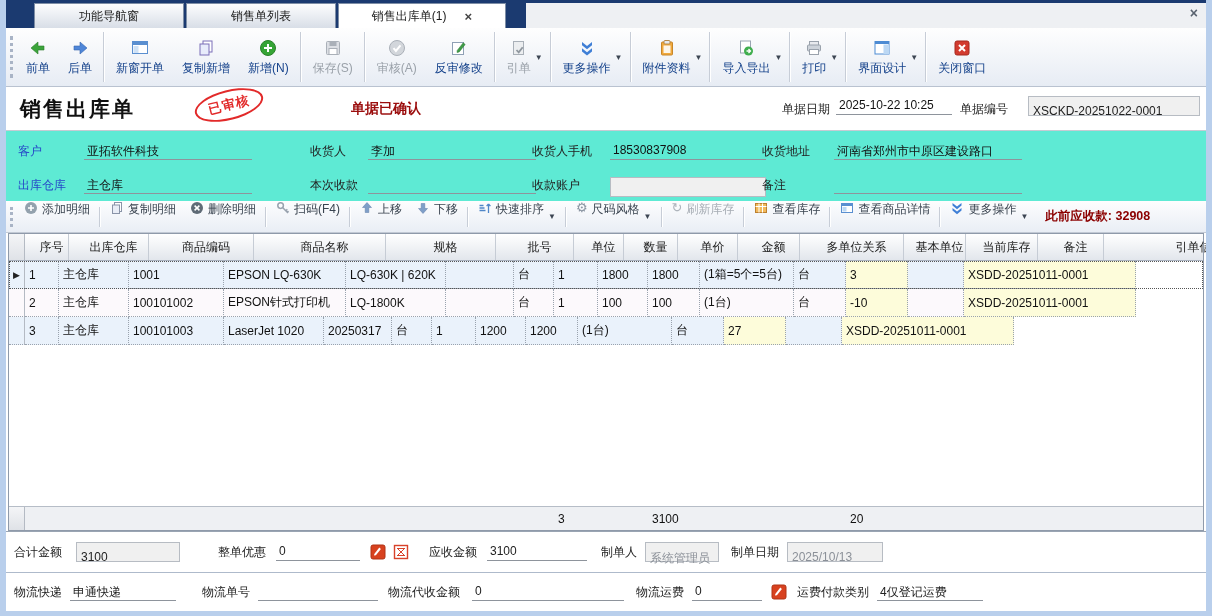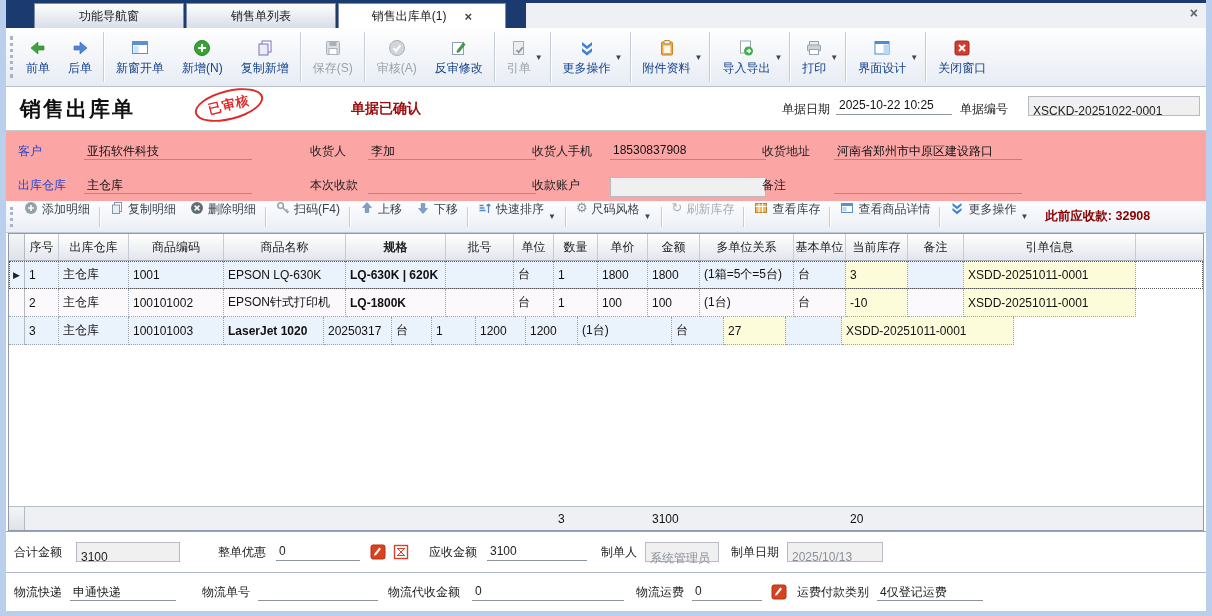--- a/index.html
+++ b/index.html
@@ -35,50 +35,50 @@
     border:2px solid #e22a2a;border-radius:50%;padding:4px 12px;font-size:13px;font-weight:bold;
     letter-spacing:1px;background:rgba(255,255,255,.1);}
   .doc-status{position:absolute;left:345px;top:13px;color:#9b0d0d;font-size:14px;font-weight:bold;}
   .dh-label{position:absolute;top:14px;font-size:12px;color:#222;}
   .ulv{border-bottom:1px solid #8e949c;font-size:12px;color:#111;height:17px;box-sizing:border-box;padding:0 3px;}
   .dh-date-v{position:absolute;left:830px;top:11px;width:116px;}
   .boxv{background:#f0f0f0;border:1px solid #b7bcc3;font-size:12px;color:#222;height:20px;
     box-sizing:border-box;padding:7px 4px;}
   .dh-no-v{position:absolute;left:1022px;top:9px;width:172px;}
   
-  .form{flex:0 0 auto;height:70px;position:relative;background:#fca5a5;font-size:12px;}
+  .form{flex:0 0 auto;height:70px;position:relative;background:#5eead4;font-size:12px;}
   .f-label{position:absolute;color:#222;}
   .f-label.blue{color:#2646c8;}
   .f-val{position:absolute;}
   .row1{top:12px;} .row2{top:46px;}
   
   .dtoolbar{flex:0 0 auto;height:31px;display:flex;align-items:center;
     background:linear-gradient(#fdfdfe,#e9eef5);border-bottom:1px solid #c2c9d4;padding-left:2px;font-size:12px;color:#39434f;}
   .dt-item{display:flex;align-items:flex-start;gap:4px;padding:0 7px;white-space:nowrap;height:100%;}
   .dt-item.disabled{color:#a6acb4;}
   .dic{width:14px;height:14px;}
   .dt-sep{width:0;border-left:1px solid #c7cdd7;border-right:1px solid #fff;height:20px;margin:0 2px;}
   .dt-recv{margin-left:10px;color:#8b0000;font-weight:bold;font-size:12.5px;}
   .glyph{font-size:13px;color:#8a95a2;line-height:1;}
   
   .gridwrap{flex:1 1 auto;padding:0 2px;background:#fff;min-height:0;}
   .grid{height:100%;box-sizing:border-box;border:1px solid #8f9aaa;display:flex;flex-direction:column;background:#fff;}
-  .thr{display:flex;flex:0 0 26px;background:linear-gradient(#ffffff,#e2e6ec);border-bottom:1px solid #aab2bf;}
+  .thr{display:flex;flex:0 0 26px;background:linear-gradient(#ffffff,#e2e6ec);border-bottom:1px solid #aab2bf;gap:10px;}
   .th{box-sizing:border-box;border-right:1px solid #c6ccd5;font-size:12px;color:#222;
     display:flex;align-items:center;justify-content:center;overflow:hidden;white-space:nowrap;}
   .tr{display:flex;flex:0 0 28px;}
   .td{box-sizing:border-box;border-right:1px dotted #9aa3ae;border-bottom:1px dotted #9aa3ae;
     font-size:12px;color:#111;display:flex;align-items:center;padding:0 4px;overflow:hidden;white-space:nowrap;}
   .td.sel,.th.c0{background:linear-gradient(#f4f5f7,#dfe2e7);border-right:1px solid #b4bac3;padding:0;justify-content:center;}
   .tri{font-size:9px;color:#222;}
   .rA .td{background:#eaf2fb;} .rB .td{background:#fcf9fc;}
   .tr .td.yl{background:#fdfcda;}
   .tr.selected{outline:1px dotted #555;outline-offset:-1px;}
   .c0{width:16px;flex:none;} .c1{width:34px;flex:none;} .c2{width:70px;flex:none;}
-  .c3{width:95px;flex:none;} .c4{width:122px;flex:none;} .c5{width:100px;flex:none;font-weight:bold;}
+  .c3{width:95px;flex:none;} .c4{width:122px;flex:none;} .c5{width:100px;flex:none;}
   .c6{width:68px;flex:none;} .c7{width:40px;flex:none;} .c8{width:44px;flex:none;}
   .c9{width:50px;flex:none;} .c10{width:52px;flex:none;} .c11{width:94px;flex:none;}
   .c12{width:52px;flex:none;} .c13{width:62px;flex:none;} .c14{width:56px;flex:none;}
   .c15{width:172px;flex:none;}
   .gfiller{flex:1 1 auto;background:#fff;}
   .totals{display:flex;flex:0 0 23px;background:#eef0f3;border-top:1px solid #b6bdc7;}
   .totals .td{border-right:none;border-bottom:none;background:transparent;font-size:12px;}
   .totals .td.sel{background:linear-gradient(#f4f5f7,#dfe2e7);border-right:1px solid #b4bac3;}
   
   .frow{flex:0 0 auto;display:flex;align-items:center;background:#fff;font-size:12px;color:#222;}
@@ -126,31 +126,31 @@
     <div class="tb-btn">
       <svg class="ic" viewBox="0 0 18 18">
           <rect x="1.5" y="2.5" width="15" height="12" fill="#fff" stroke="#5a8fd0"></rect>
           <rect x="1.5" y="2.5" width="15" height="3.5" fill="#5a8fd0"></rect>
           <rect x="2.5" y="7" width="5" height="7" fill="#cfe2f6"></rect>
         </svg>
       <span>新窗开单</span>
     </div>
     <div class="tb-btn">
       <svg class="ic" viewBox="0 0 18 18">
+          <rect x="6" y="2" width="9" height="11" fill="#fff" stroke="#7b6fb8"></rect>
+          <rect x="3" y="5" width="9" height="11" fill="#e8ecfb" stroke="#7b6fb8"></rect>
+        </svg>
+      <span>复制新增</span>
+    </div>
+    <div class="tb-btn">
+      <svg class="ic" viewBox="0 0 18 18">
           <circle cx="9" cy="9" r="7.5" fill="#35a435" stroke="#2a8129"></circle>
           <path d="M9 5v8M5 9h8" stroke="#fff" stroke-width="2"></path>
         </svg>
       <span>新增(N)</span>
-    </div>
-    <div class="tb-btn">
-      <svg class="ic" viewBox="0 0 18 18">
-          <rect x="6" y="2" width="9" height="11" fill="#fff" stroke="#7b6fb8"></rect>
-          <rect x="3" y="5" width="9" height="11" fill="#e8ecfb" stroke="#7b6fb8"></rect>
-        </svg>
-      <span>复制新增</span>
     </div>
     <div class="tb-sep"></div>
     <div class="tb-btn disabled">
       <svg class="ic" viewBox="0 0 18 18">
           <rect x="2.5" y="2.5" width="13" height="13" rx="1" fill="#dcdfe4" stroke="#aab0b8"></rect>
           <rect x="5.5" y="2.5" width="7" height="4.5" fill="#aab0b8"></rect>
           <rect x="5" y="9.5" width="8" height="6" fill="#fff" stroke="#aab0b8"></rect>
         </svg>
       <span>保存(S)</span>
     </div>

